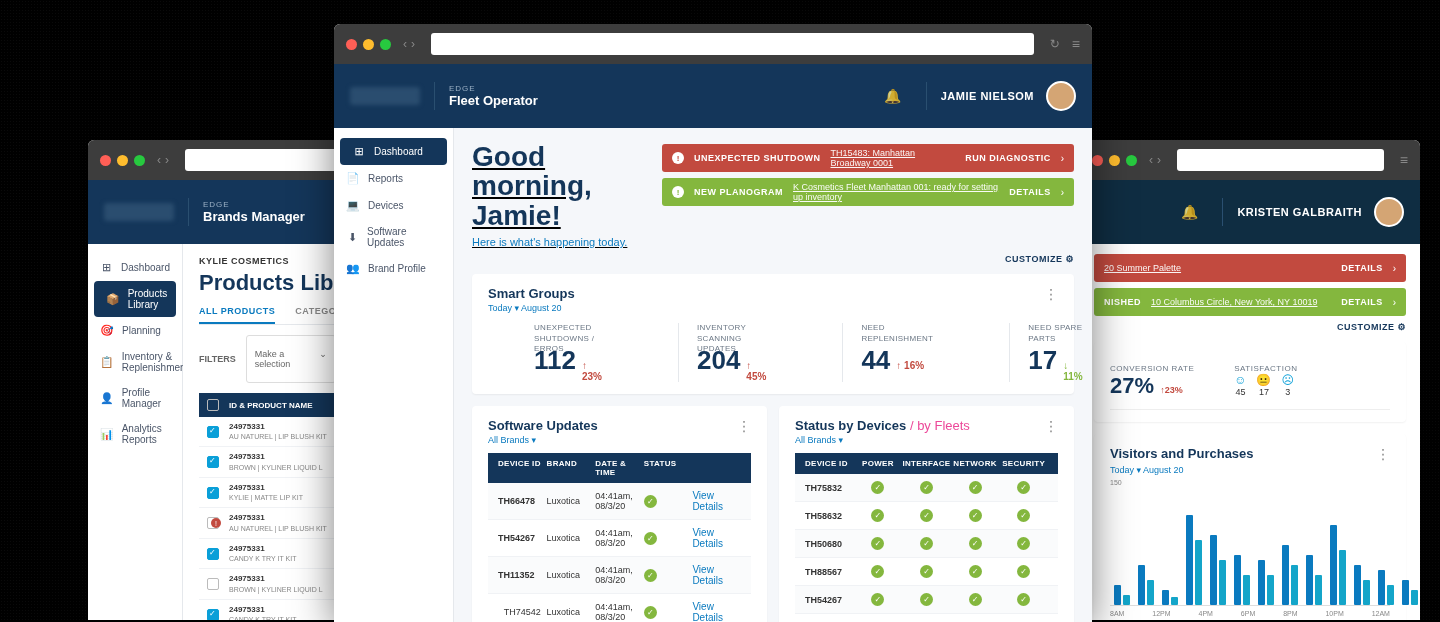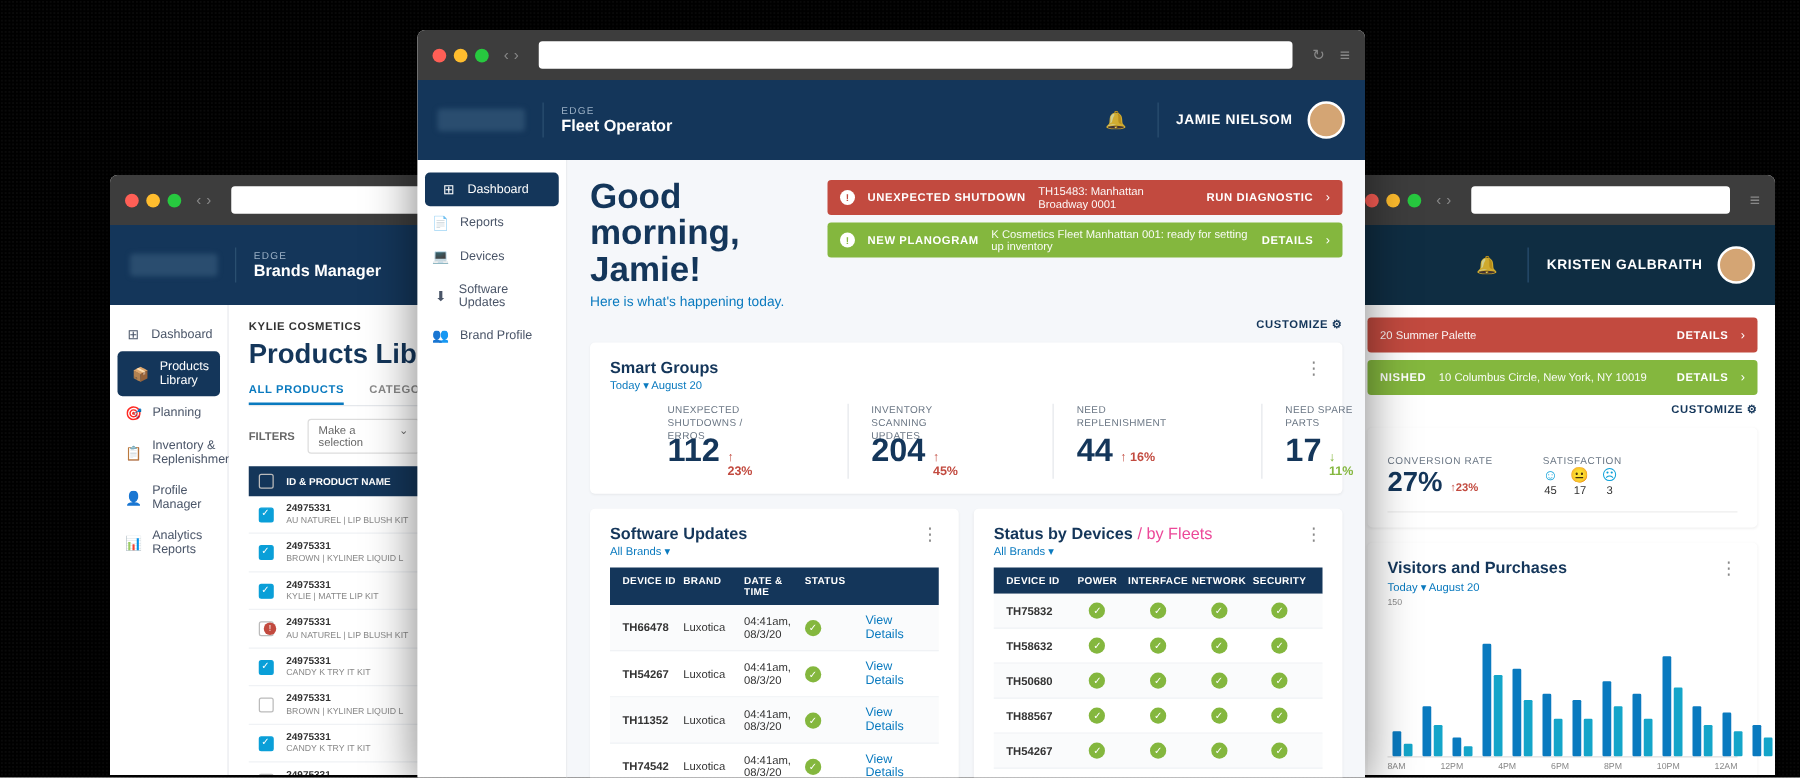--- a/index.html
+++ b/index.html
@@ -32,21 +32,21 @@
 .side-item .icon { width: 14px; font-size: 11px; text-align: center; }
 
 .content { flex: 1; background: #f5f7fa; padding: 14px 18px; overflow: hidden; }
 .greeting { font-size: 28px; font-weight: 700; color: #14365a; line-height: 1.05; }
 .subgreet { font-size: 11px; color: #0a7abf; margin-top: 6px; }
 
 .banner { display: flex; align-items: center; height: 28px; border-radius: 3px; padding: 0 10px; font-size: 9px; color: #fff; margin-bottom: 6px; gap: 10px; }
 .banner.red { background: #c24a3f; }
 .banner.green { background: #84b73e; }
 .banner .blabel { font-weight: 700; letter-spacing: 0.5px; text-transform: uppercase; }
-.banner .bdetail { flex: 1; opacity: 0.95; }
+.banner .bdetail { flex: 1; opacity: 0.95; text-decoration: underline; }
 .banner .baction { font-weight: 600; letter-spacing: 0.5px; }
 .banner .chevron { font-size: 10px; }
 .banner-icon { width: 12px; height: 12px; border-radius: 50%; background: #fff; color: inherit; display: flex; align-items: center; justify-content: center; font-size: 8px; font-weight: bold; }
 
 .customize { text-align: right; font-size: 9px; font-weight: 600; letter-spacing: 0.5px; color: #14365a; margin: 6px 0 10px; }
 
 .card { background: #fff; border-radius: 4px; padding: 12px 16px; box-shadow: 0 1px 2px rgba(0,0,0,0.06); margin-bottom: 12px; }
 .card-head { display: flex; justify-content: space-between; align-items: flex-start; margin-bottom: 4px; }
 .card-title { font-size: 13px; font-weight: 700; color: #14365a; }
 .card-sub { font-size: 9px; color: #0a7abf; margin-top: 2px; }
@@ -75,21 +75,21 @@
 
 
 .cm-content { display: flex; height: calc(100% - 90px); }
 .cm-main { flex: 1; background: #fff; padding: 12px 16px; }
 .breadcrumb { font-size: 9px; font-weight: 700; color: #333; letter-spacing: 0.5px; }
 .page-title { font-size: 22px; font-weight: 700; color: #14365a; margin-top: 4px; }
 .tabs { display: flex; gap: 20px; margin-top: 10px; border-bottom: 1px solid #e5e8ec; font-size: 9px; font-weight: 600; letter-spacing: 0.5px; color: #888; }
 .tab { padding-bottom: 6px; cursor: pointer; }
 .tab.active { color: #0a7abf; border-bottom: 2px solid #0a7abf; }
 .filters { display: flex; align-items: center; gap: 10px; margin-top: 10px; font-size: 9px; color: #666; }
-.filter-select { border: 1px solid #ddd; padding: 3px 8px; border-radius: 3px; background: #fff; font-size: 9px; width: 90px; display: flex; justify-content: flex-end; }
+.filter-select { border: 1px solid #ddd; padding: 13px 8px; border-radius: 3px; background: #fff; font-size: 9px; width: 90px; display: flex; justify-content: flex-end; }
 .prod-head { background: #14365a; color: #fff; display: flex; align-items: center; padding: 6px 8px; font-size: 8px; font-weight: 600; margin-top: 10px; }
 .prod-row { display: flex; align-items: center; padding: 5px 8px; border-bottom: 1px solid #f0f2f5; font-size: 8px; }
 .checkbox { width: 12px; height: 12px; border: 1px solid #bbb; border-radius: 2px; margin-right: 10px; }
 .checkbox.checked { background: #0a9fd8; border-color: #0a9fd8; position: relative; }
 .checkbox.checked::after { content: "✓"; color: #fff; font-size: 8px; position: absolute; left: 1px; top: -1px; }
 .prod-info { line-height: 1.3; }
 .prod-id { font-weight: 700; color: #333; }
 .prod-name { color: #888; font-size: 7px; }
 .alert-dot { width: 10px; height: 10px; border-radius: 50%; background: #c24a3f; color: #fff; font-size: 7px; display: flex; align-items: center; justify-content: center; margin-left: -18px; margin-right: 8px; }
 
@@ -103,21 +103,21 @@
 
 .chart-title { font-size: 13px; font-weight: 700; color: #14365a; margin-bottom: 4px; }
 .bar-chart { display: flex; align-items: flex-end; gap: 8px; height: 110px; border-bottom: 1px solid #ddd; padding: 0 4px; margin-top: 10px; }
 .bar-group { display: flex; gap: 2px; align-items: flex-end; flex: 1; justify-content: center; }
 .bar { width: 7px; border-radius: 1px; }
 .axis-labels { display: flex; justify-content: space-between; font-size: 7px; color: #888; margin-top: 4px; }
 .legend { display: flex; gap: 14px; font-size: 8px; color: #555; margin-top: 6px; }
 .legend-dot { width: 7px; height: 7px; border-radius: 50%; display: inline-block; margin-right: 4px; }
 
 .head-row { display: flex; align-items: flex-start; gap: 20px; }
-.head-row .greet-block { flex: 0 0 auto; }
+.head-row .greet-block { flex: 0 0 auto; text-decoration: underline; }
 .head-row .banners { flex: 1; margin-top: 2px; }
 
 .card-title .alt { font-weight: 400; color: #ec4899; }
 
 .status-tbl .col { text-align: center; }
 .status-tbl .col:first-child { text-align: left; }
 </style>
 </head>
 <body>
 <div class="noise"></div>
@@ -529,21 +529,21 @@
                 <div class="col"><span class="link">View Details</span></div>
               </div>
               <div class="tbl-row">
                 <div class="col" style="font-weight:700;">TH11352</div>
                 <div class="col">Luxotica</div>
                 <div class="col">04:41am, 08/3/20</div>
                 <div class="col"><span class="check-ok">✓</span></div>
                 <div class="col"><span class="link">View Details</span></div>
               </div>
               <div class="tbl-row">
-                <div class="col" style="font-weight:700;">TH74542</div>
+                <div class="col" style="font-weight:400;text-align:center;">TH74542</div>
                 <div class="col">Luxotica</div>
                 <div class="col">04:41am, 08/3/20</div>
                 <div class="col"><span class="check-ok">✓</span></div>
                 <div class="col"><span class="link">View Details</span></div>
               </div>
               <div class="tbl-row">
                 <div class="col" style="font-weight:700;">TH00802</div>
                 <div class="col">Luxotica</div>
                 <div class="col">04:41am, 08/3/20</div>
                 <div class="col"><span class="check-ok">✓</span></div>

